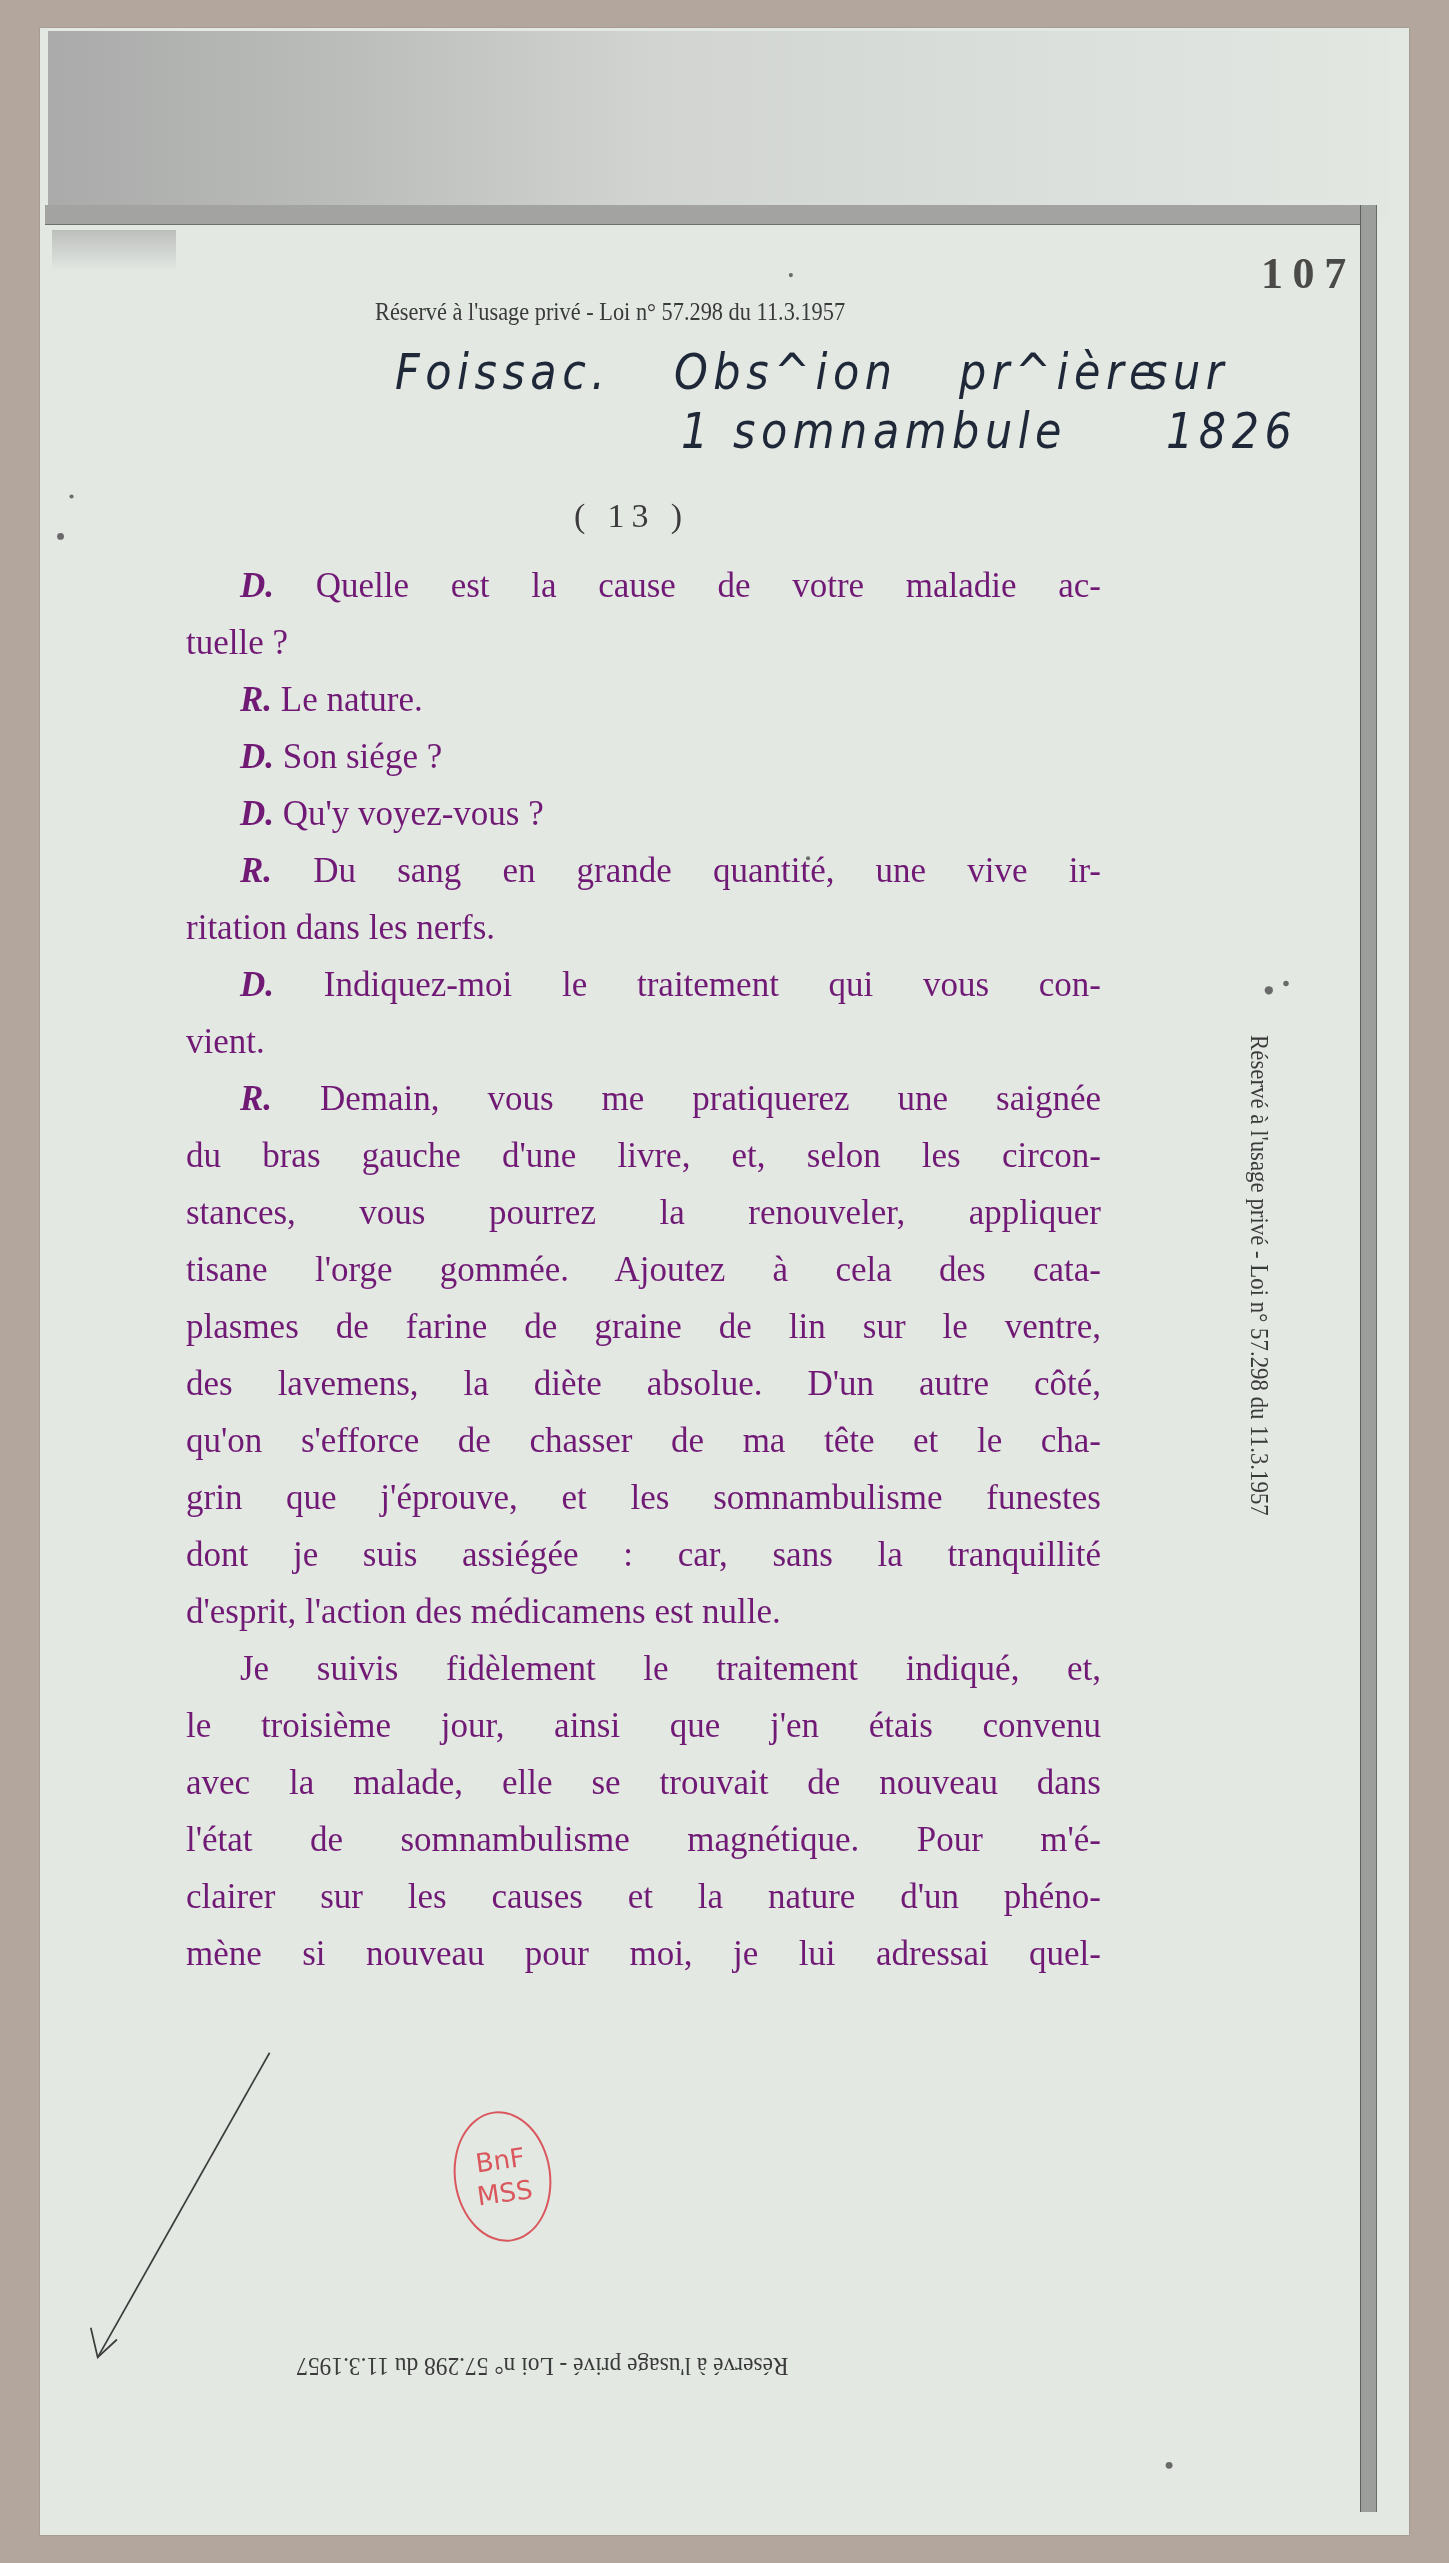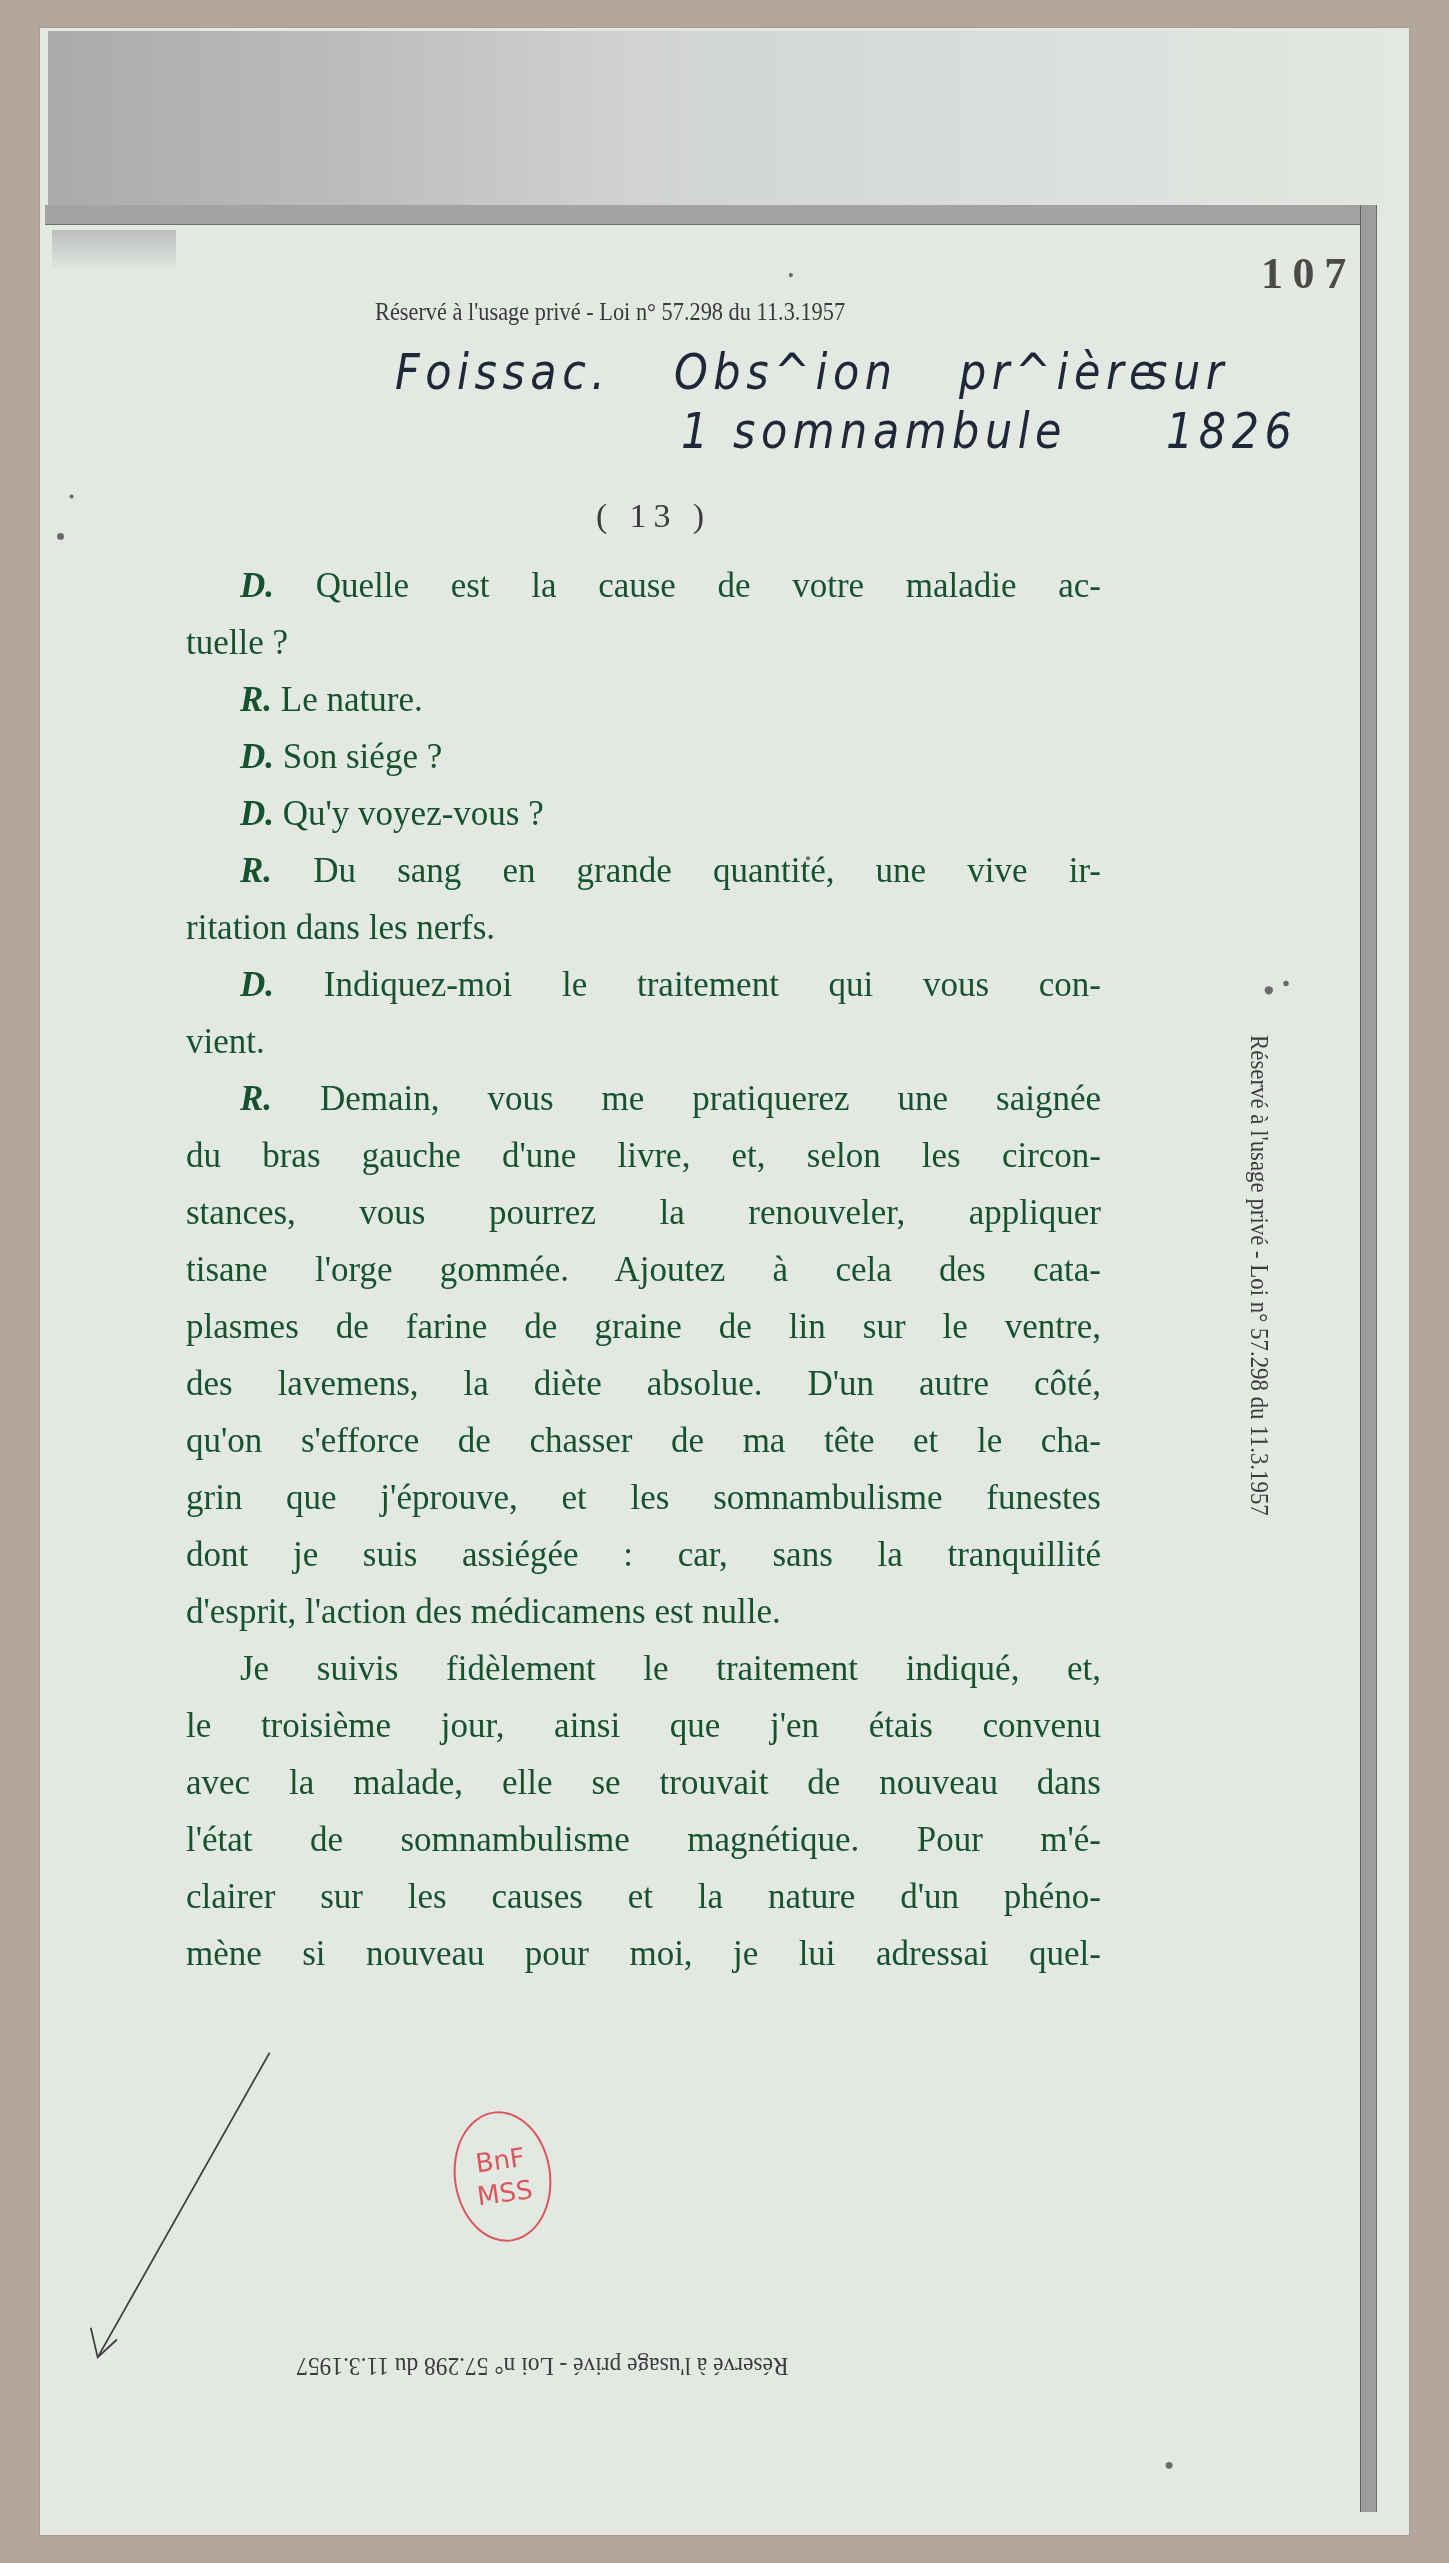--- a/index.html
+++ b/index.html
@@ -45,26 +45,26 @@
     color: #1f2838; font-style: italic; letter-spacing: 5.5px; white-space: nowrap;
     transform: scaleY(1.15);
   }
   .hw1 { left: 395px; top: 347px; }
   .hw2 { left: 674px; top: 347px; }
   .hw3 { left: 959px; top: 347px; }
   .hw4 { left: 1145px; top: 347px; }
   .hw5 { left: 681px; top: 406px; }
   .hw6 { left: 1166px; top: 406px; }
   .folio {
-    position: absolute; left: 596px; top: 497px; font-size: 34px; color: #3b3b3b;
+    position: absolute; left: 574px; top: 497px; font-size: 34px; color: #3b3b3b;
     letter-spacing: 6.9px;
   }
   .body-text {
     position: absolute; left: 186px; top: 557px; width: 915px;
-    font-size: 35px; line-height: 57px; color: #14532d;
+    font-size: 35px; line-height: 57px; color: #701a75;
   }
   .line { display: block; white-space: nowrap; text-align: justify; text-align-last: justify; height: 57px; }
   .line.last { text-align-last: left; }
   .line.indent { padding-left: 54px; }
   .speaker { font-style: italic; font-weight: bold; }
   .stamp-vertical {
     position: absolute; left: 1231px; top: 1035px;
     font-size: 25.4px; color: #3a3a3a; white-space: nowrap;
     transform: rotate(90deg) scaleX(0.9); transform-origin: left top;
     margin-left: 43px;

